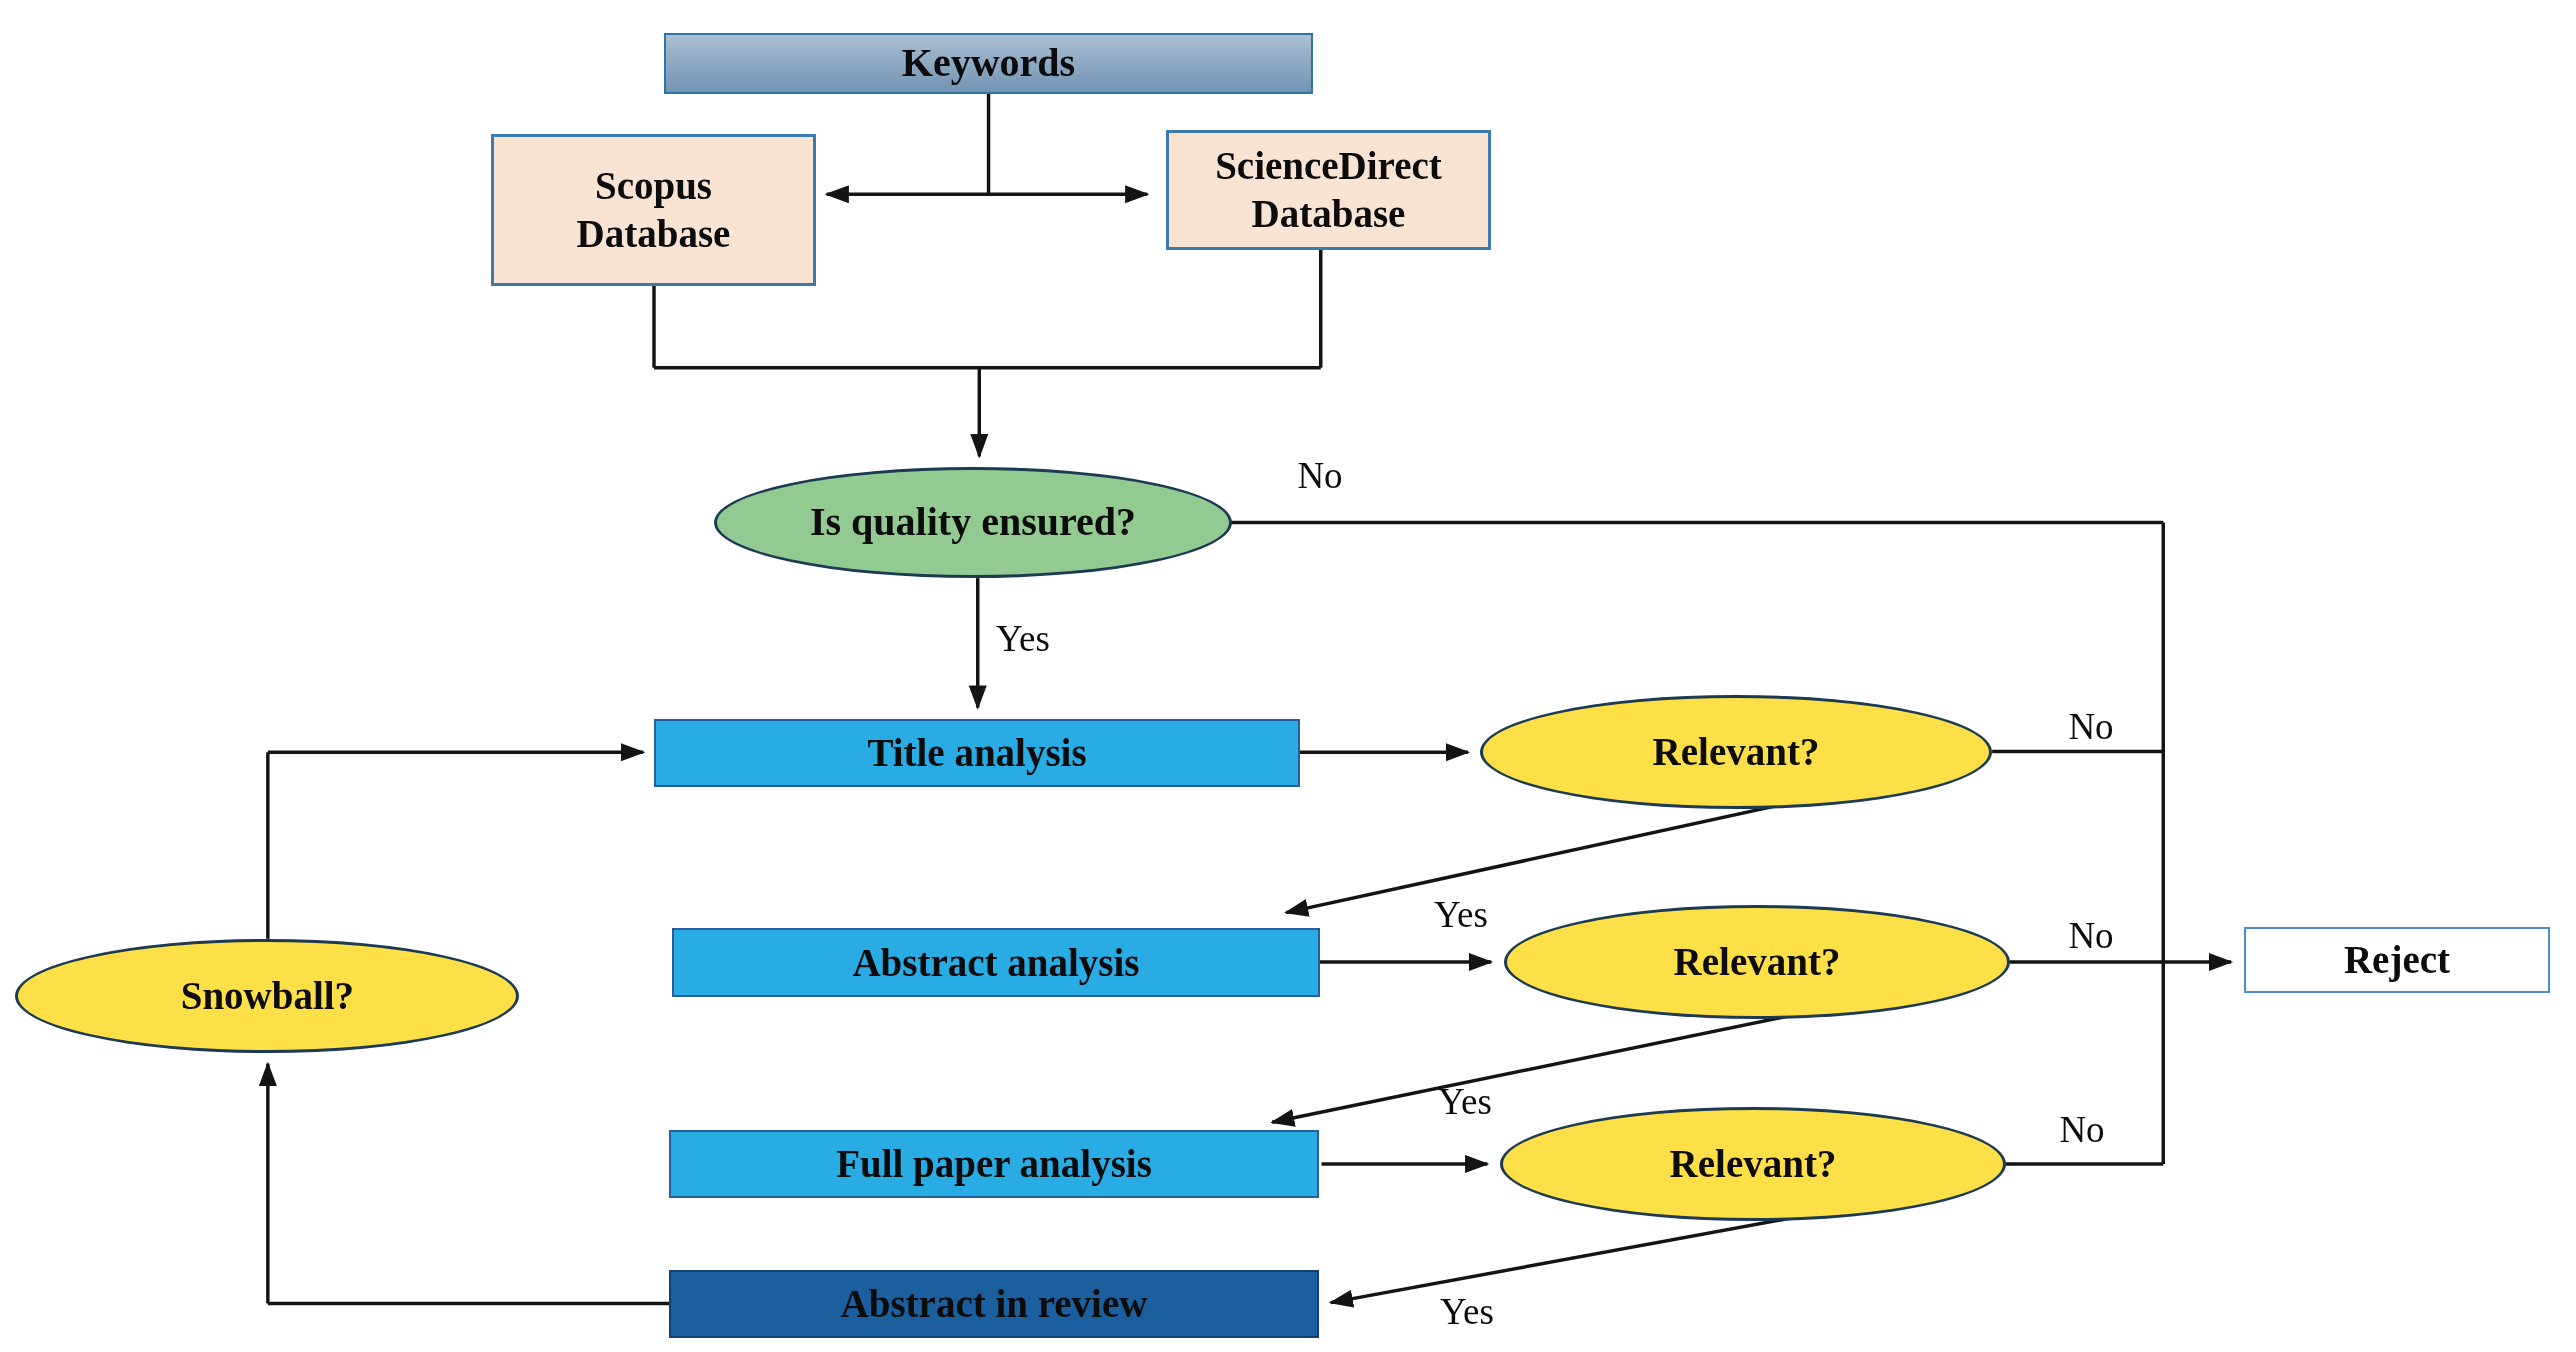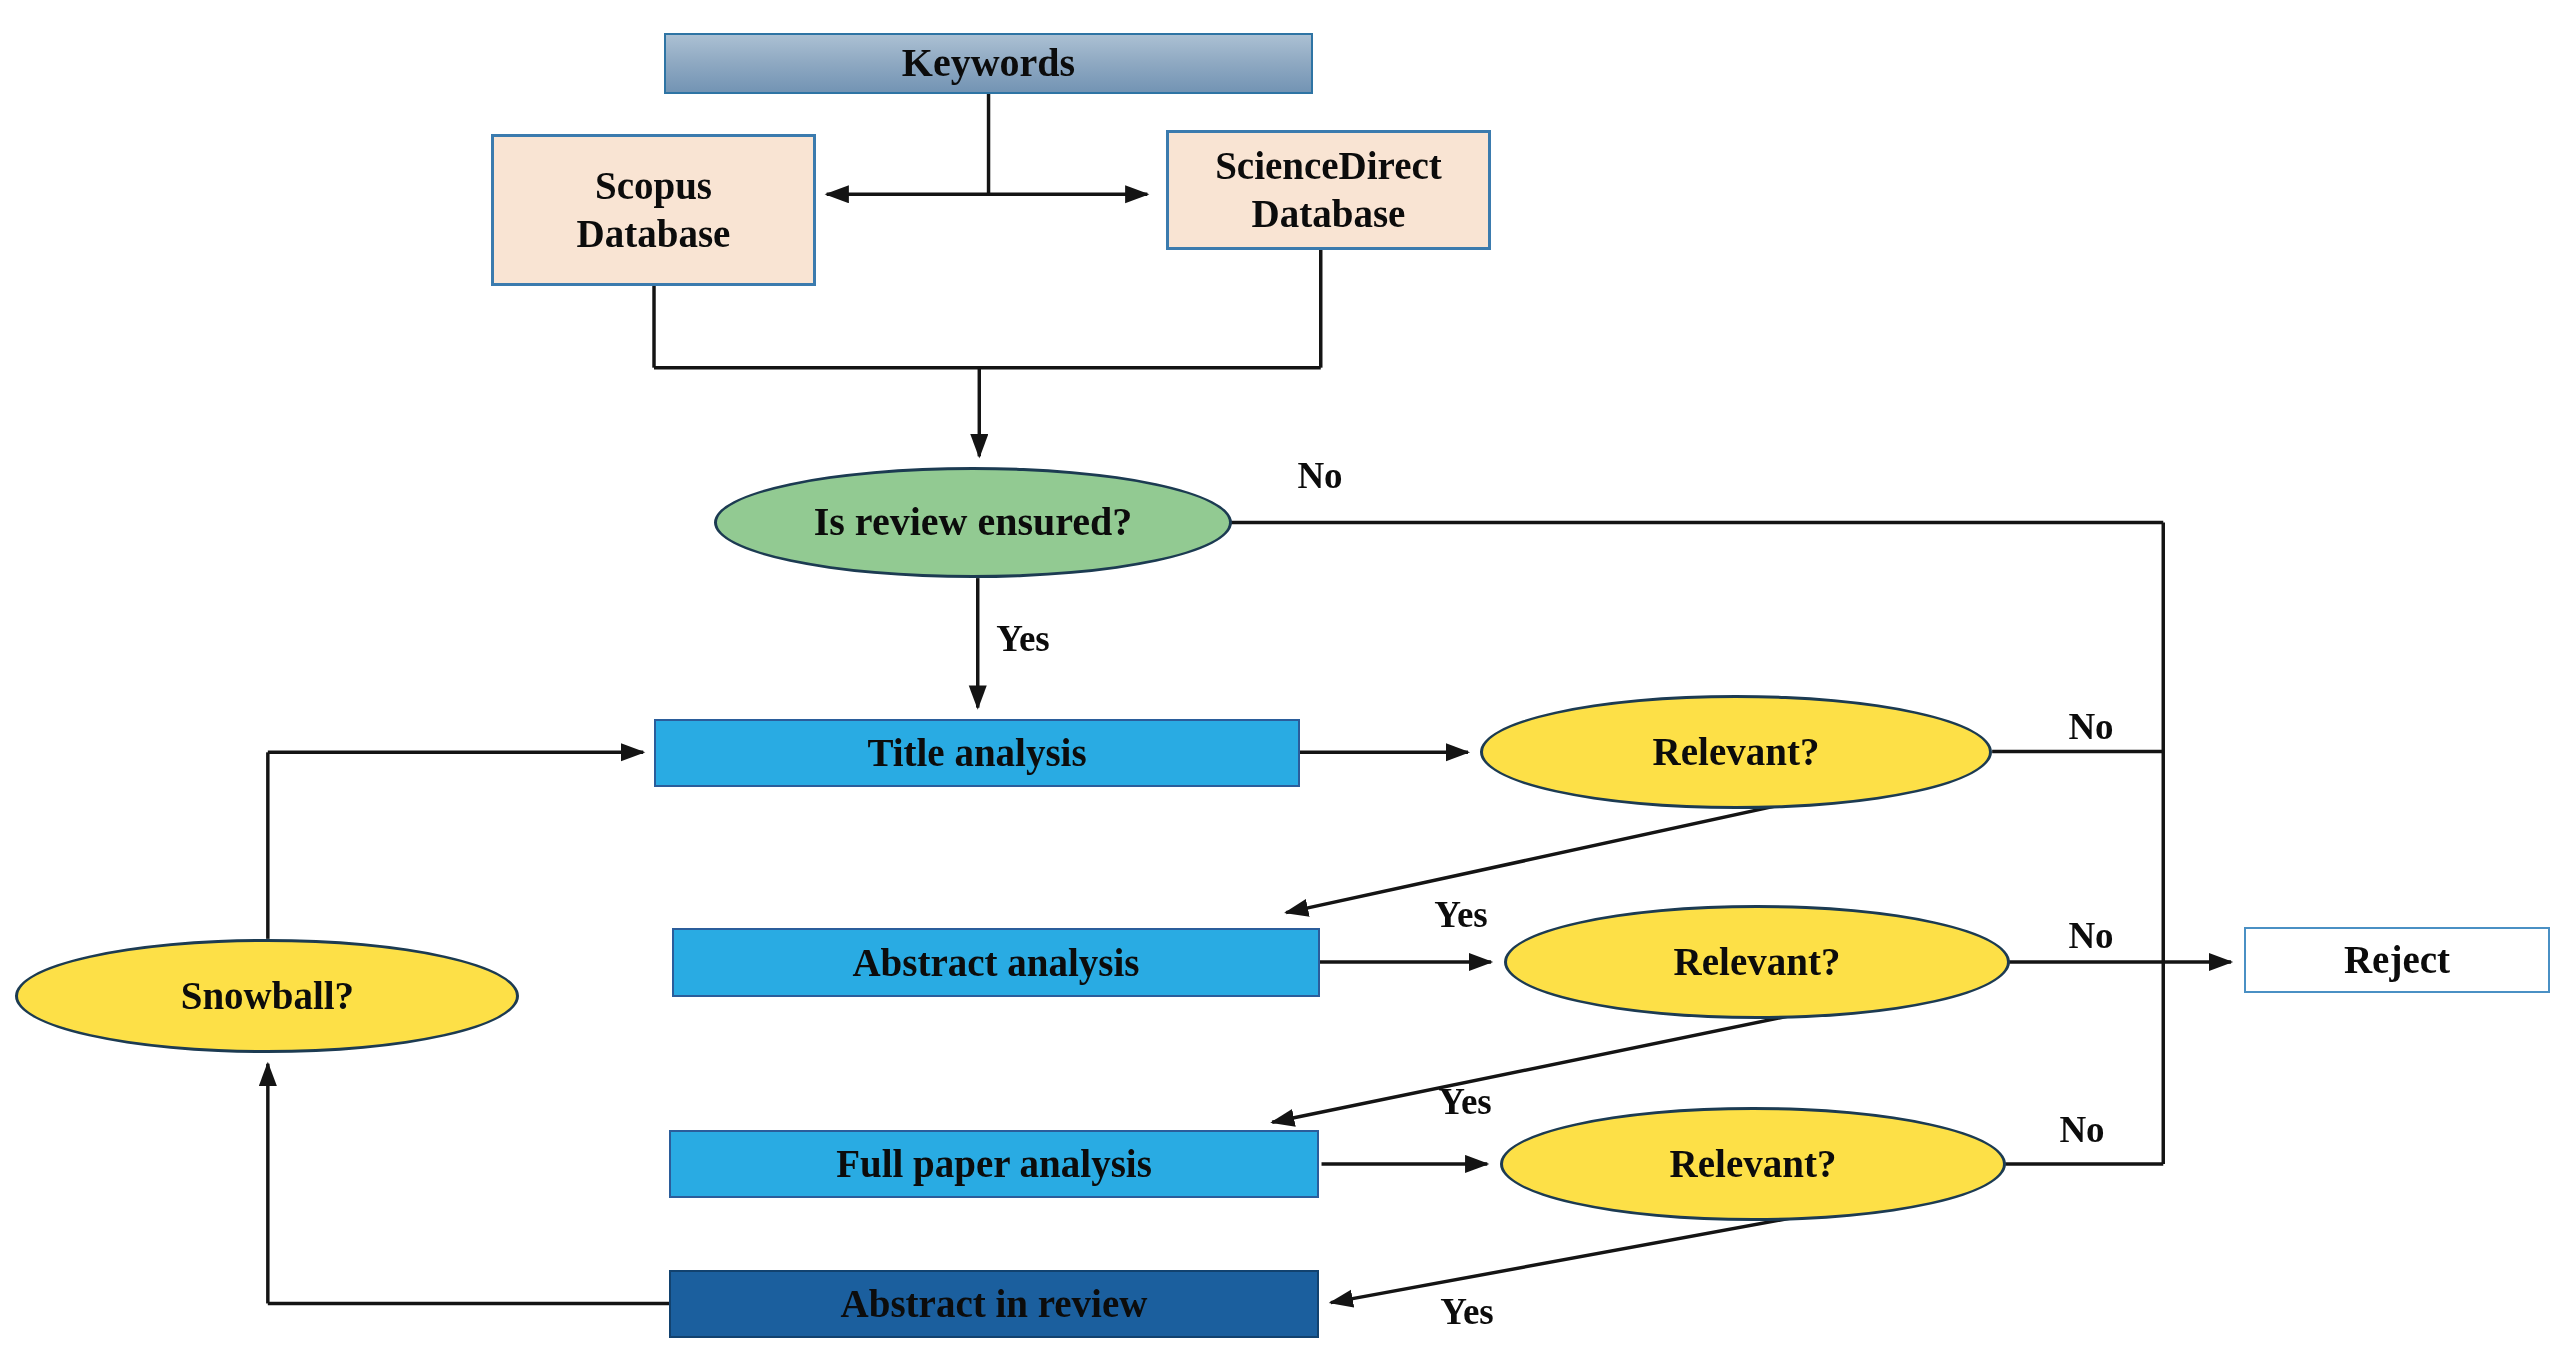--- a/index.html
+++ b/index.html
@@ -41,21 +41,21 @@
   .node-snowball{left:15.4px;top:939px;width:504px;height:114px;}
   .process{background:#29abe3;}
   .node-title{left:654px;top:719px;width:646px;height:68px;}
   .node-abstract{left:672px;top:928px;width:648px;height:69px;}
   .node-fullpaper{left:669px;top:1130px;width:650px;height:68px;}
   .node-include{left:669px;top:1270px;width:650px;height:68px;background:#1b5f9e;border-color:#12426f;}
   .node-reject{left:2244px;top:927px;width:306px;height:66px;background:#ffffff;border:2.3px solid #4a90c4;}
   .edge-label{
     position:absolute;z-index:3;
     transform:translate(-50%,-50%);
-    font-weight:bold;font-size:37px;color:#0c0c0c;
+    font-weight:normal;font-size:37px;color:#0c0c0c;
     white-space:nowrap;
   }
   .lbl-quality-no{left:1320px;top:475px;}
   .lbl-quality-yes{left:1023px;top:638px;}
   .lbl-r1-no{left:2091px;top:726px;}
   .lbl-r1-yes{left:1461px;top:914px;}
   .lbl-r2-no{left:2091px;top:935px;}
   .lbl-r2-yes{left:1465px;top:1101px;}
   .lbl-r3-no{left:2082px;top:1129px;}
   .lbl-r3-yes{left:1467px;top:1311px;}
@@ -118,21 +118,21 @@
   </div>
 
   <div class="node rect node-db node-sciencedirect">
     <span>
       <span>ScienceDirect</span><br>
       <span>Database</span>
     </span>
   </div>
 
   <div class="node ellipse node-quality">
-    <span>Is review ensured?</span>
+    <span>Is quality ensured?</span>
   </div>
 
   <div class="node rect process node-title">
     <span>Title analysis</span>
   </div>
 
   <div class="node rect process node-abstract">
     <span>Abstract analysis</span>
   </div>
 

